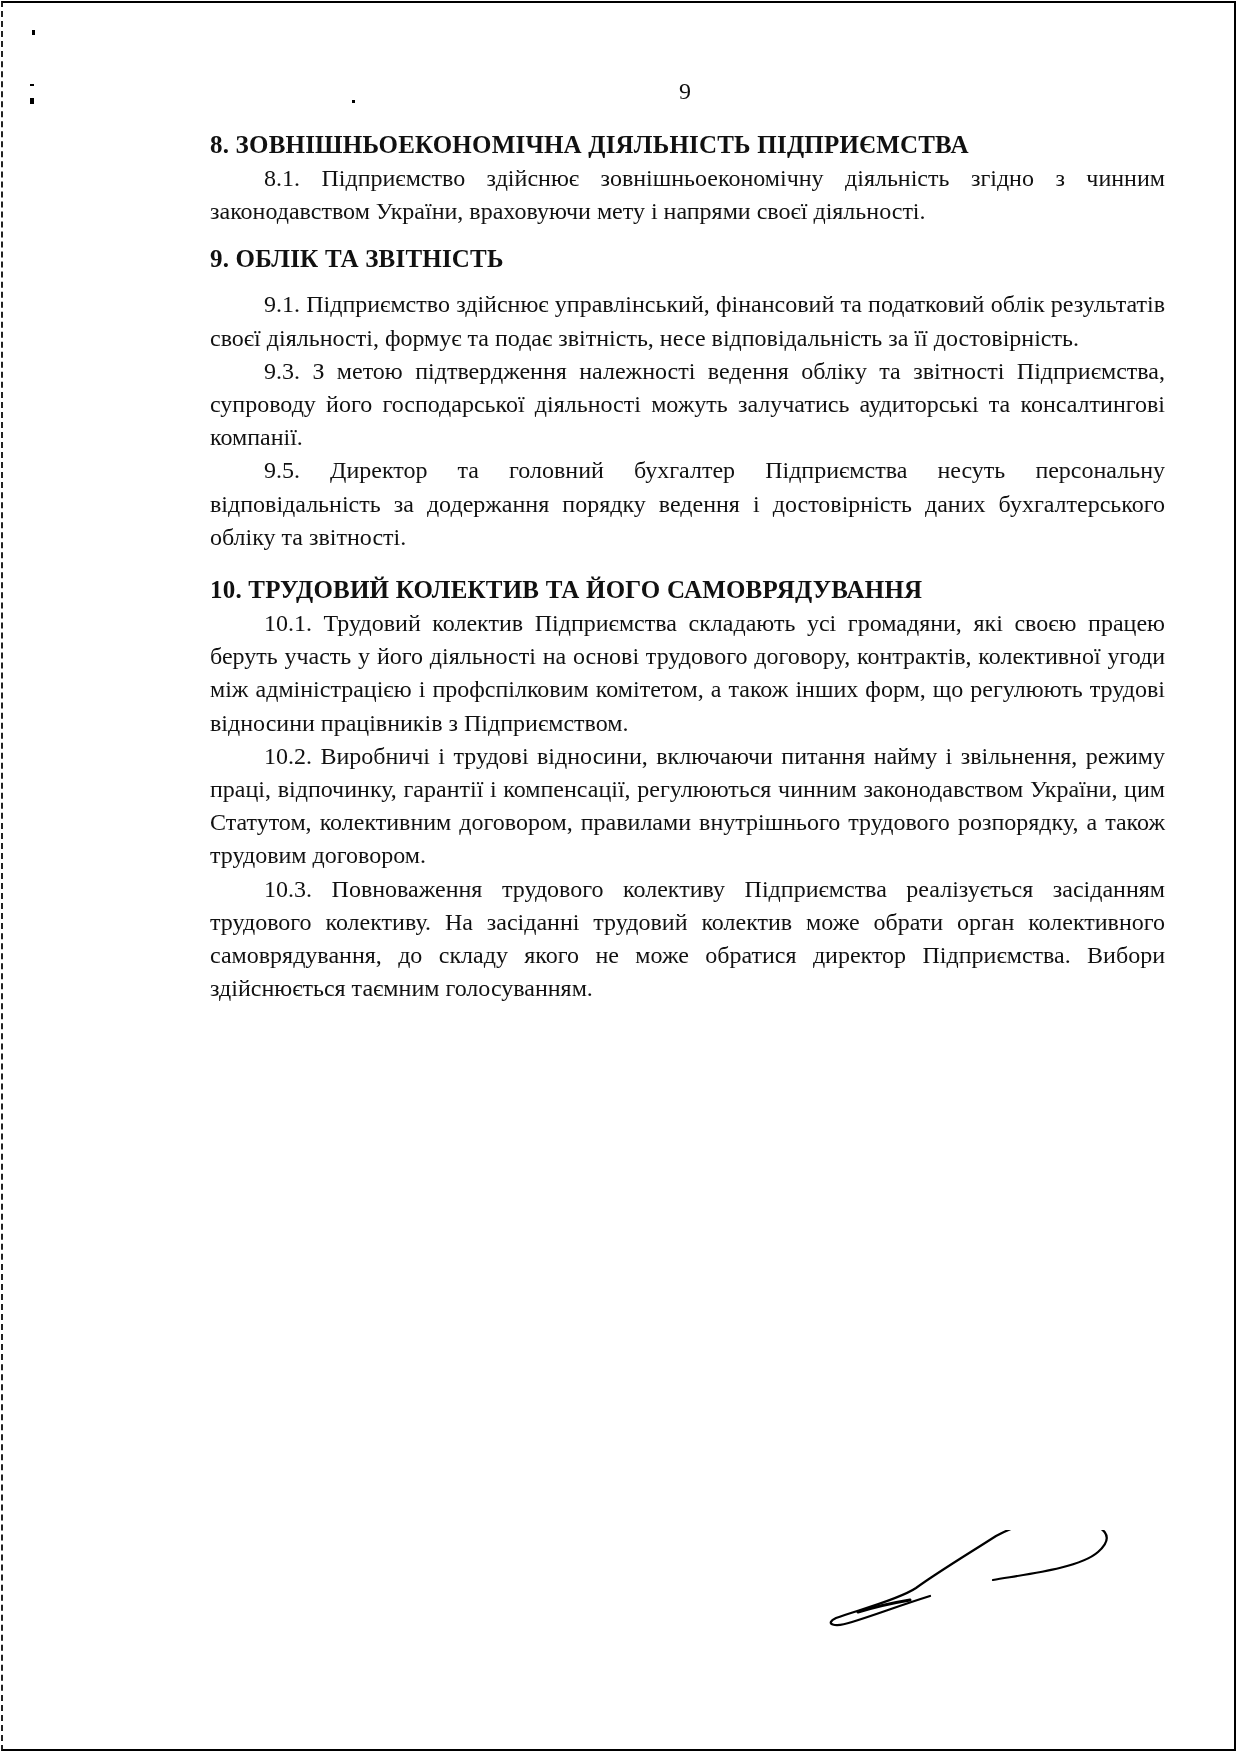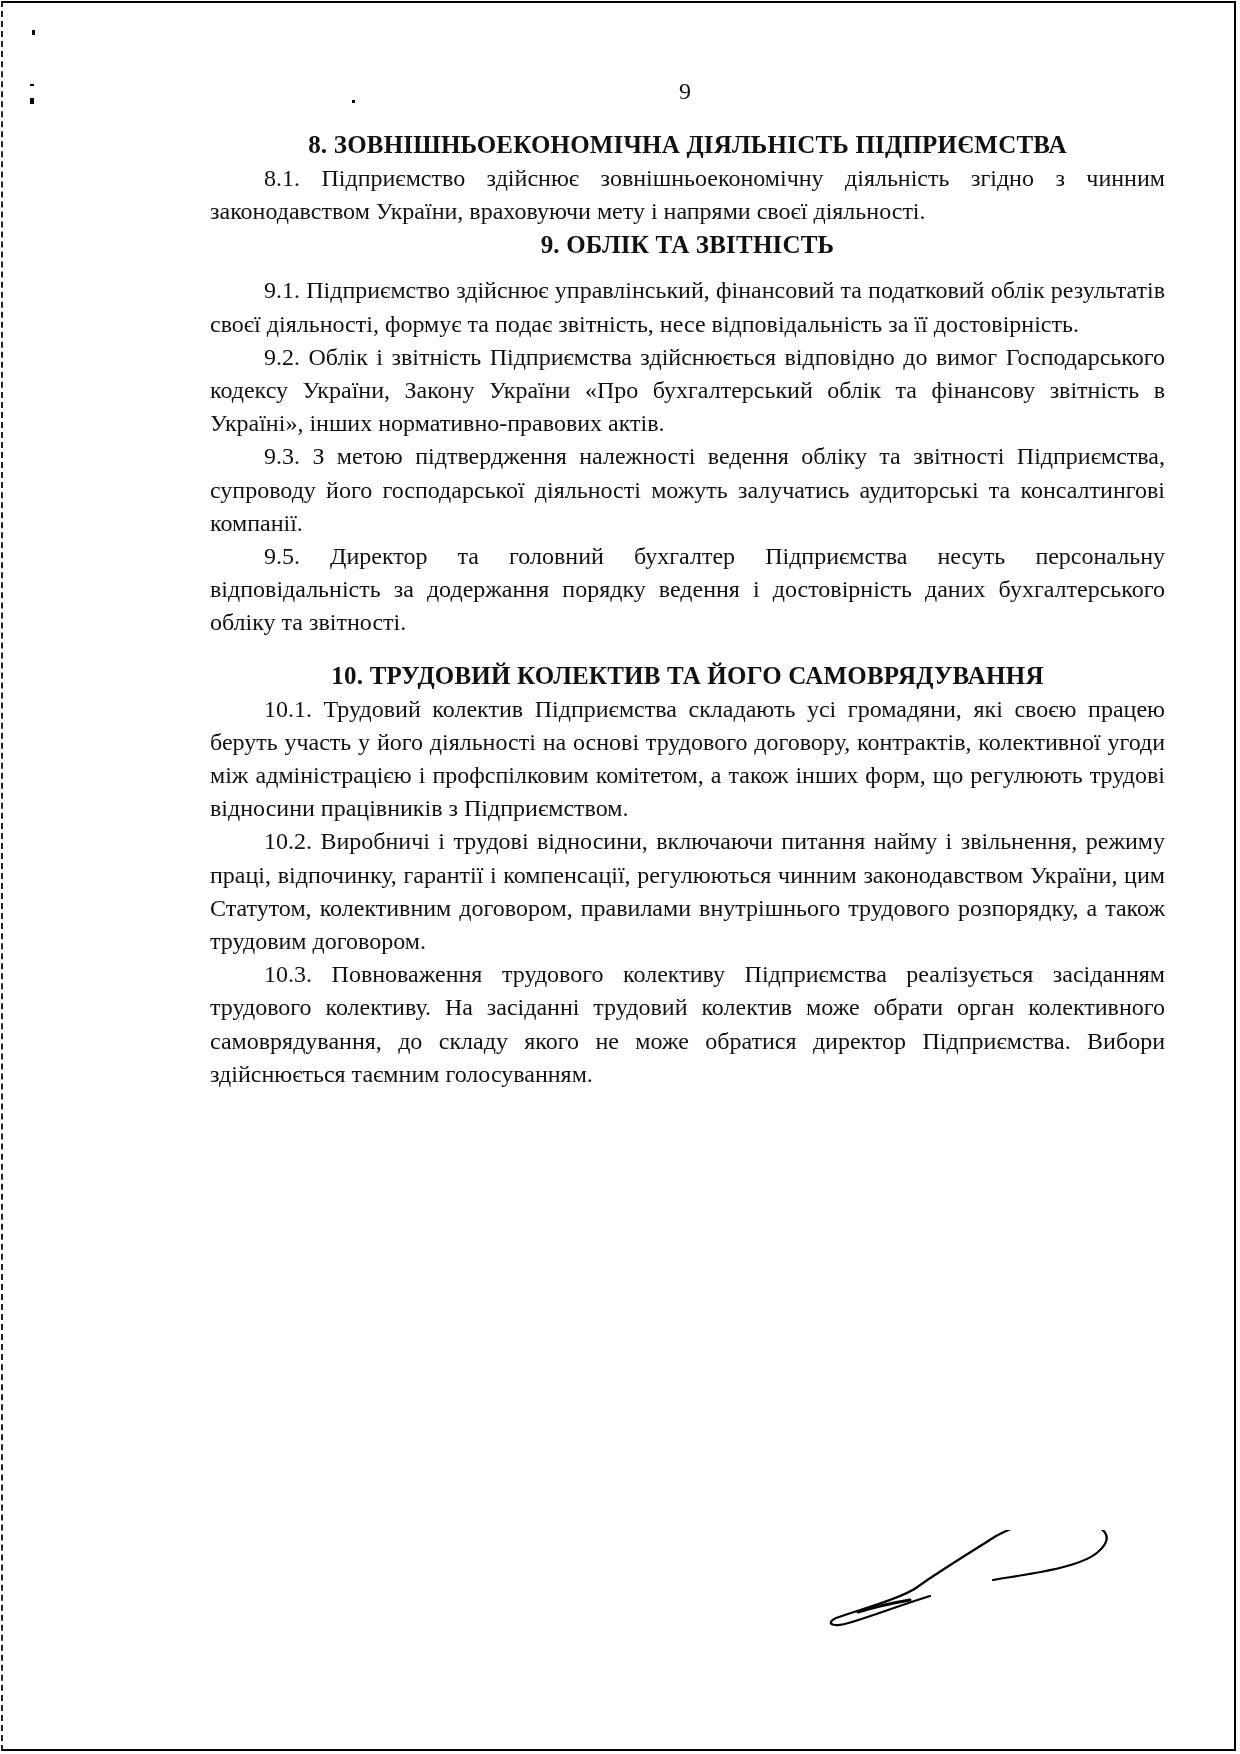--- a/index.html
+++ b/index.html
@@ -45,27 +45,27 @@
   .content {
     position: absolute;
     left: 210px;
     top: 128px;
     width: 955px;
     font-size: 24px;
     line-height: 33.2px;
   }
   .section-title {
     font-weight: bold;
-    text-align: center;
+    text-align: left;
     font-size: 25px;
     line-height: 34px;
     margin: 0;
     letter-spacing: 0.2px;
   }
-  .section-title.s9 { margin-bottom: 12px; }
+  .section-title.s9 { margin-top: 14px; margin-bottom: 12px; }
   .section-title.s10 { margin-top: 19px; }
   .para {
     margin: 0;
     text-align: justify;
     text-indent: 54px;
     text-align-last: left;
   }
   .signature {
     position: absolute;
     left: 818px;
@@ -89,21 +89,20 @@
 <div class="content">
 
   <section>
     <h2 class="section-title">8. ЗОВНІШНЬОЕКОНОМІЧНА ДІЯЛЬНІСТЬ ПІДПРИЄМСТВА</h2>
     <p class="para">8.1. Підприємство здійснює зовнішньоекономічну діяльність згідно з чинним законодавством України, враховуючи мету і напрями своєї діяльності.</p>
   </section>
 
   <section>
     <h2 class="section-title s9">9. ОБЛІК ТА ЗВІТНІСТЬ</h2>
     <p class="para">9.1. Підприємство здійснює управлінський, фінансовий та податковий облік результатів своєї діяльності, формує та подає звітність, несе відповідальність за її достовірність.</p>
-    <p class="para">9.2. Облік і звітність Підприємства здійснюється відповідно до вимог Господарського кодексу України, Закону України «Про бухгалтерський облік та фінансову звітність в Україні», інших нормативно-правових актів.</p>
     <p class="para">9.3. З метою підтвердження належності ведення обліку та звітності Підприємства, супроводу його господарської діяльності можуть залучатись аудиторські та консалтингові компанії.</p>
     <p class="para">9.5. Директор та головний бухгалтер Підприємства несуть персональну відповідальність за додержання порядку ведення і достовірність даних бухгалтерського обліку та звітності.</p>
   </section>
 
   <section>
     <h2 class="section-title s10">10. ТРУДОВИЙ КОЛЕКТИВ ТА ЙОГО САМОВРЯДУВАННЯ</h2>
     <p class="para">10.1. Трудовий колектив Підприємства складають усі громадяни, які своєю працею беруть участь у його діяльності на основі трудового договору, контрактів, колективної угоди між адміністрацією і профспілковим комітетом, а також інших форм, що регулюють трудові відносини працівників з Підприємством.</p>
     <p class="para">10.2. Виробничі і трудові відносини, включаючи питання найму і звільнення, режиму праці, відпочинку, гарантії і компенсації, регулюються чинним законодавством України, цим Статутом, колективним договором, правилами внутрішнього трудового розпорядку, а також трудовим договором.</p>
     <p class="para">10.3. Повноваження трудового колективу Підприємства реалізується засіданням трудового колективу. На засіданні трудовий колектив може обрати орган колективного самоврядування, до складу якого не може обратися директор Підприємства. Вибори здійснюється таємним голосуванням.</p>
   </section>

